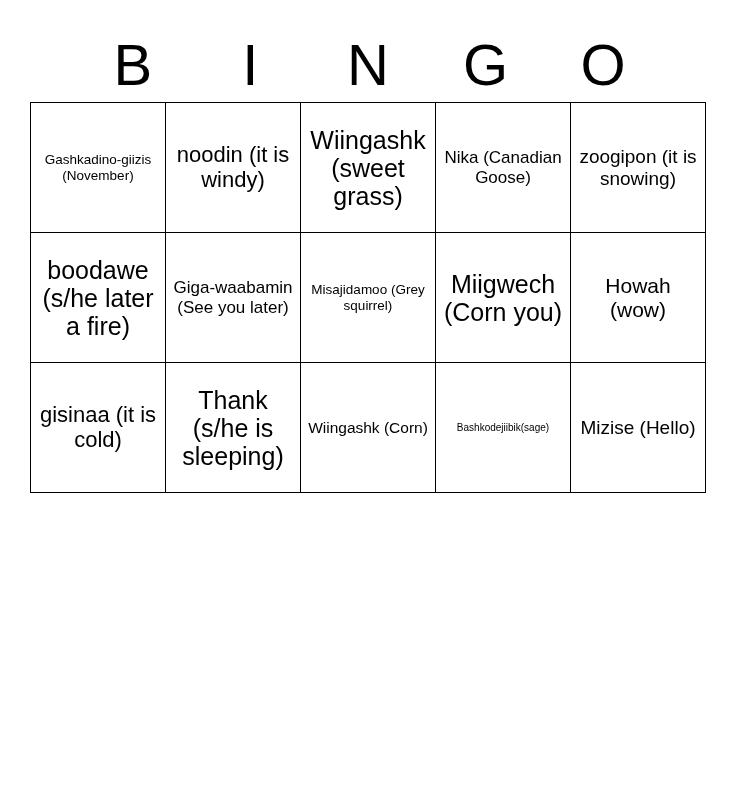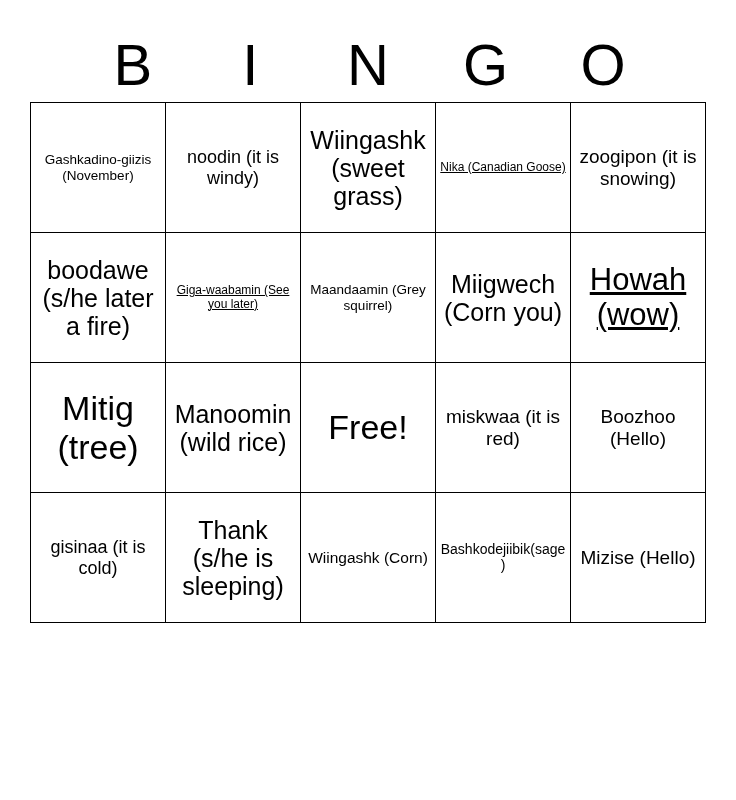--- a/index.html
+++ b/index.html
@@ -52,28 +52,28 @@
     box-sizing: border-box;
     line-height: 1.12;
     word-wrap: break-word;
     overflow-wrap: break-word;
   }
   .cell-text {
     display: block;
     width: 100%;
   }
   
-  .fs-10 { font-size: 14px; }
+  .fs-10 { font-size: 10px; }
   .fs-13 { font-size: 13.5px; }
   .fs-15 { font-size: 15.5px; }
-  .fs-17 { font-size: 12px; text-decoration: underline; }
+  .fs-17 { font-size: 17px; }
   .fs-19 { font-size: 25px; }
   .fs-22 { font-size: 19px; }
-  .fs-25 { font-size: 18px; }
-  .fs-29 { font-size: 31px; text-decoration: underline; }
+  .fs-25 { font-size: 22px; }
+  .fs-29 { font-size: 21px; }
   .fs-34 { font-size: 34px; }
 </style>
 </head>
 <body>
 
 <div class="page">
 
   <div class="header">
     <div class="header-letter">B</div>
     <div class="header-letter">I</div>
@@ -102,44 +102,27 @@
           </td>
       </tr>
       <tr>
         <td>
             <span class="cell-text fs-19">boodawe (s/he later a fire)</span>
           </td>
         <td>
             <span class="cell-text fs-17">Giga-waabamin (See you later)</span>
           </td>
         <td>
-            <span class="cell-text fs-13">Maandaamin (Grey squirrel)</span>
+            <span class="cell-text fs-13">Misajidamoo (Grey squirrel)</span>
           </td>
         <td>
             <span class="cell-text fs-19">Miigwech (Corn you)</span>
           </td>
         <td>
             <span class="cell-text fs-29">Howah (wow)</span>
-          </td>
-      </tr>
-      <tr>
-        <td>
-            <span class="cell-text fs-34">Mitig (tree)</span>
-          </td>
-        <td>
-            <span class="cell-text fs-19">Manoomin (wild rice)</span>
-          </td>
-        <td>
-            <span class="cell-text fs-34">Free!</span>
-          </td>
-        <td>
-            <span class="cell-text fs-22">miskwaa (it is red)</span>
-          </td>
-        <td>
-            <span class="cell-text fs-22">Boozhoo (Hello)</span>
           </td>
       </tr>
       <tr>
         <td>
             <span class="cell-text fs-25">gisinaa (it is cold)</span>
           </td>
         <td>
             <span class="cell-text fs-19">Thank (s/he is sleeping)</span>
           </td>
         <td>

